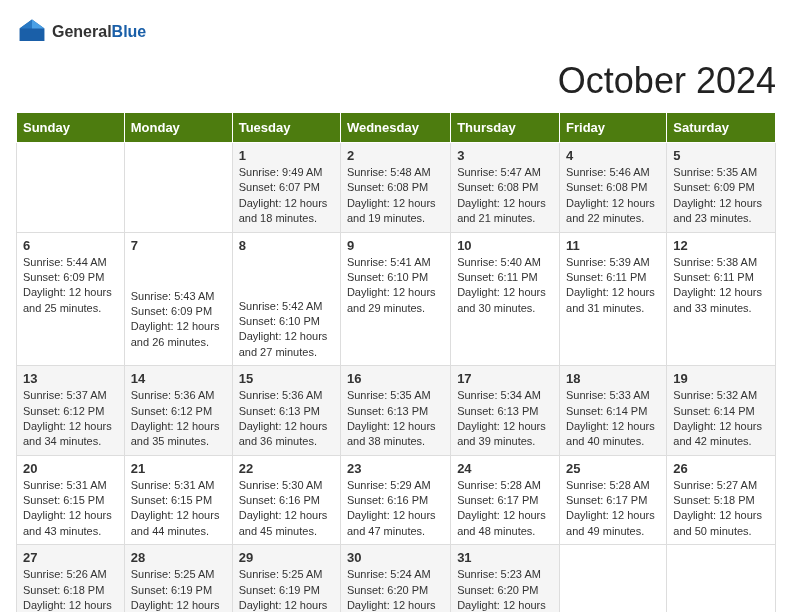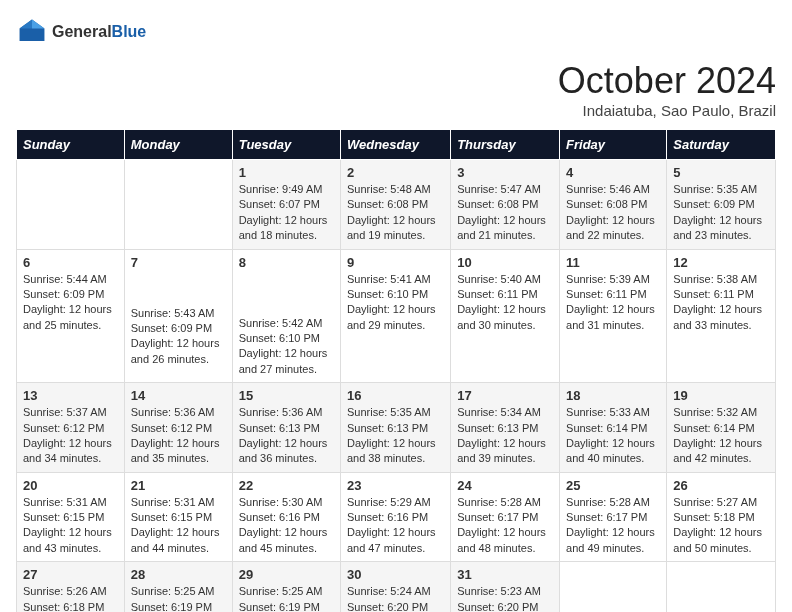--- a/index.html
+++ b/index.html
@@ -46,23 +46,22 @@
     }
     .location {
       font-size: 15px;
       color: #444;
     }
     table {
       width: 100%;
       border-collapse: collapse;
     }
     thead tr {
-      background-color: #0f172a;
+      background-color: #4d7c0f;
       color: #fff;
-      font-style: italic;
     }
     thead th {
       padding: 7px 6px;
       font-size: 13px;
       font-weight: bold;
       text-align: left;
       border: 1px solid #fff;
     }
     tbody tr {
       vertical-align: top;
@@ -103,21 +102,20 @@
       <polygon points="18,4 32,14 18,14" fill="#4aa0e6"></polygon>
       <polygon points="4,14 18,4 18,14" fill="#2979c4"></polygon>
     </svg>
     <div class="logo-text">
       <span class="logo-general">General</span>
       <span class="logo-blue">Blue</span>
     </div>
   </div>
   <div class="title-block">
     <div class="month-title">October 2024</div>
-    <div class="location">Indaiatuba, Sao Paulo, Brazil</div>
   </div>
 </div>
 
 <table>
   <thead>
     <tr>
     <th>Sunday</th>
         <th>Monday</th>
         <th>Tuesday</th>
         <th>Wednesday</th>

